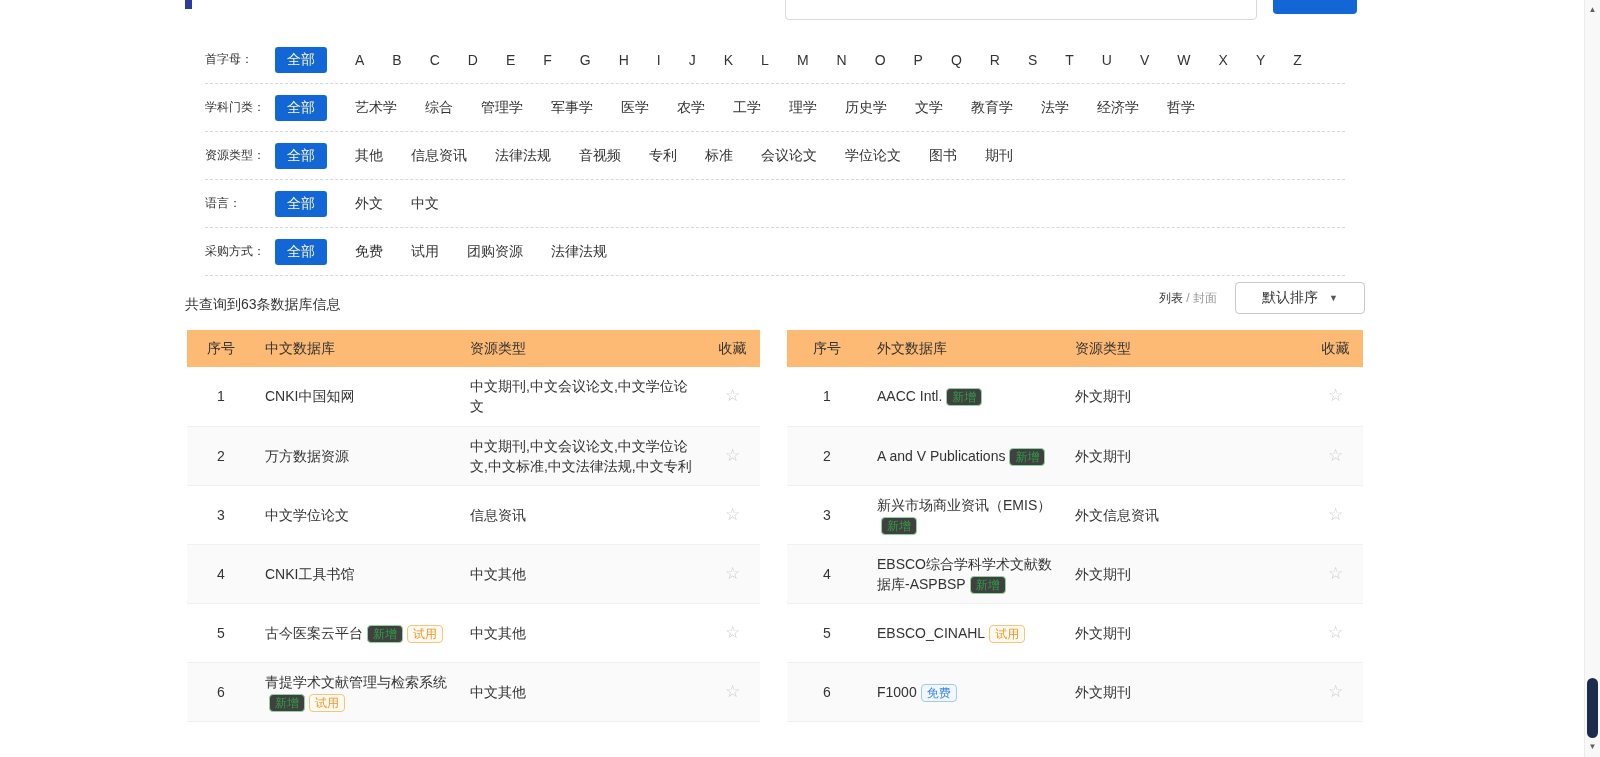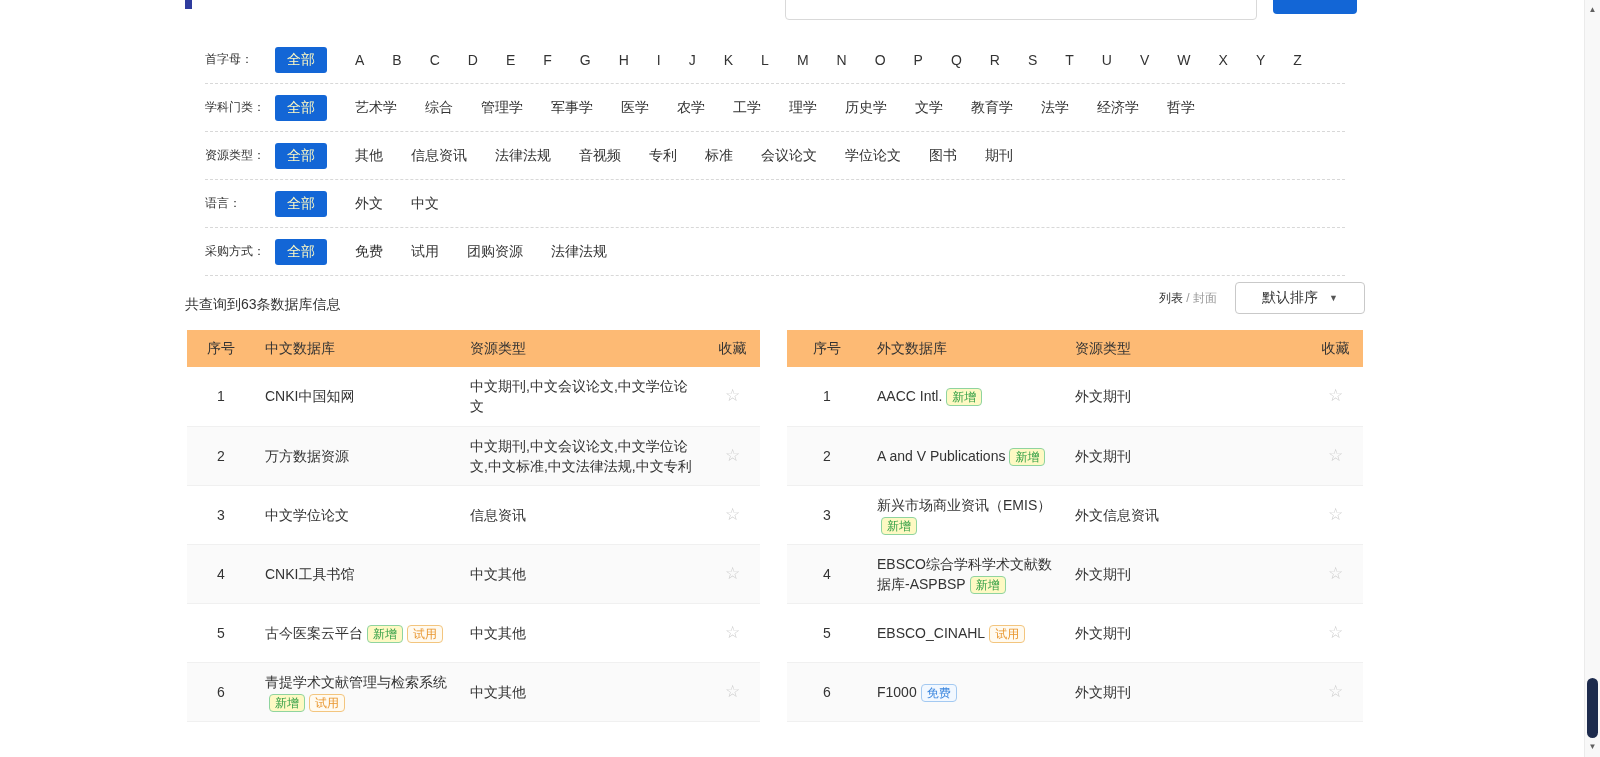--- a/index.html
+++ b/index.html
@@ -45,21 +45,21 @@
   th{background:#fdba74;height:37px;font-weight:400;text-align:left;padding:0 10px;color:#333}
   th.col-no,th.col-fav{text-align:center}
   td{padding:9px 10px;border-bottom:1px solid #f0f0f0;vertical-align:middle;line-height:20px}
   tbody tr{height:59px}
   tbody tr:nth-child(even){background:#fafafa}
   td.col-no,td.col-fav{text-align:center}
   .star{color:#ccc;font-size:17px;cursor:pointer}
   .db-name{cursor:pointer}
   .badge{display:inline-block;font-size:12px;line-height:16px;padding:0 5px;border-radius:4px;
        margin-left:4px;white-space:nowrap}
-  .badge-green{color:#2f9e44;border:1px solid #8fd49f;background:#fef9c3}
+  .badge-green{color:#2f9e44;border:1px solid #8fd49f;background:#404040}
   .badge-orange{color:#e9962e;border:1px solid #f3c57e;background:#fffaf0}
   .badge-blue{color:#3b86de;border:1px solid #a3c9f1;background:#f2f8ff}
   .col-no{width:68px}
   .col-name{width:205px}
   .col-type{width:245px}
   .col-fav{width:55px}
   #table-right .col-no{width:80px}
   #table-right .col-name{width:198px}
   #table-right .col-type{width:243px}
 

